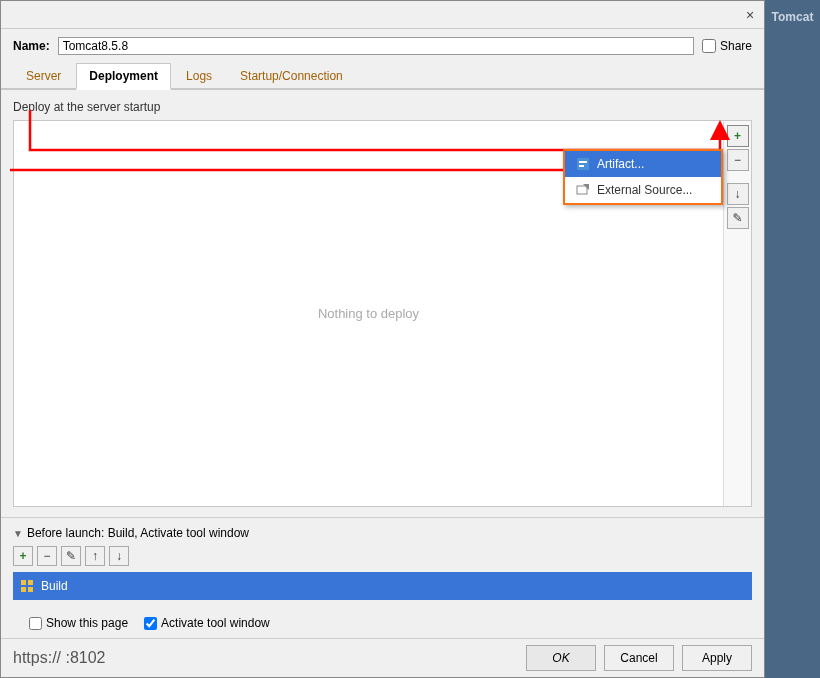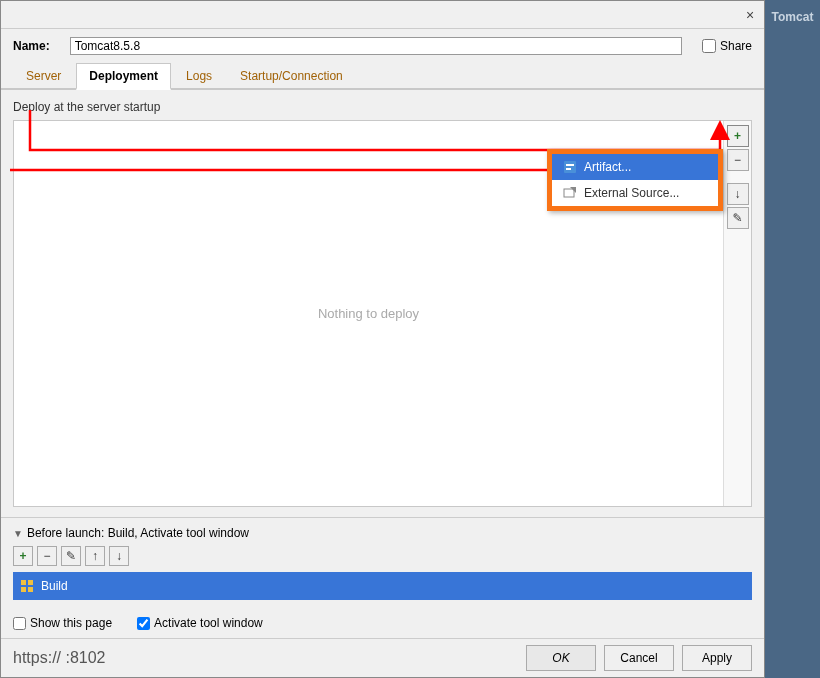--- a/index.html
+++ b/index.html
@@ -66,21 +66,21 @@
       justify-content: center;
       font-size: 14px;
       color: #444;
     }
 
     
     .name-row {
       display: flex;
       align-items: center;
       padding: 8px 12px;
-      gap: 20px;
+      gap: 8px;
       background: #f0f0f0;
     }
 
     .name-label {
       font-weight: bold;
       color: #000;
       white-space: nowrap;
     }
 
     .name-input {
@@ -197,23 +197,23 @@
       color: #2a7a2a;
       font-weight: bold;
       border-color: #888;
     }
 
     
     .dropdown-menu {
       position: absolute;
       top: 6px;
       right: 30px;
-      width: 176px;
+      width: 160px;
       background: #fff;
-      border: 5px solid #f97316;
+      border: 2px solid #f97316;
       box-shadow: 2px 2px 5px rgba(0,0,0,0.3);
       z-index: 100;
     }
 
     .dropdown-item {
       padding: 5px 10px;
       cursor: pointer;
       display: flex;
       align-items: center;
       gap: 6px;
@@ -300,22 +300,22 @@
 
     .build-text {
       color: #fff;
       font-size: 12px;
     }
 
     
     .options-row {
       display: flex;
       align-items: center;
-      gap: 25px;
-      padding: 8px 12px;
+      gap: 16px;
+      padding: 8px 28px;
       background: #f0f0f0;
     }
 
     .checkbox-group {
       display: flex;
       align-items: center;
       gap: 4px;
     }
 
     

